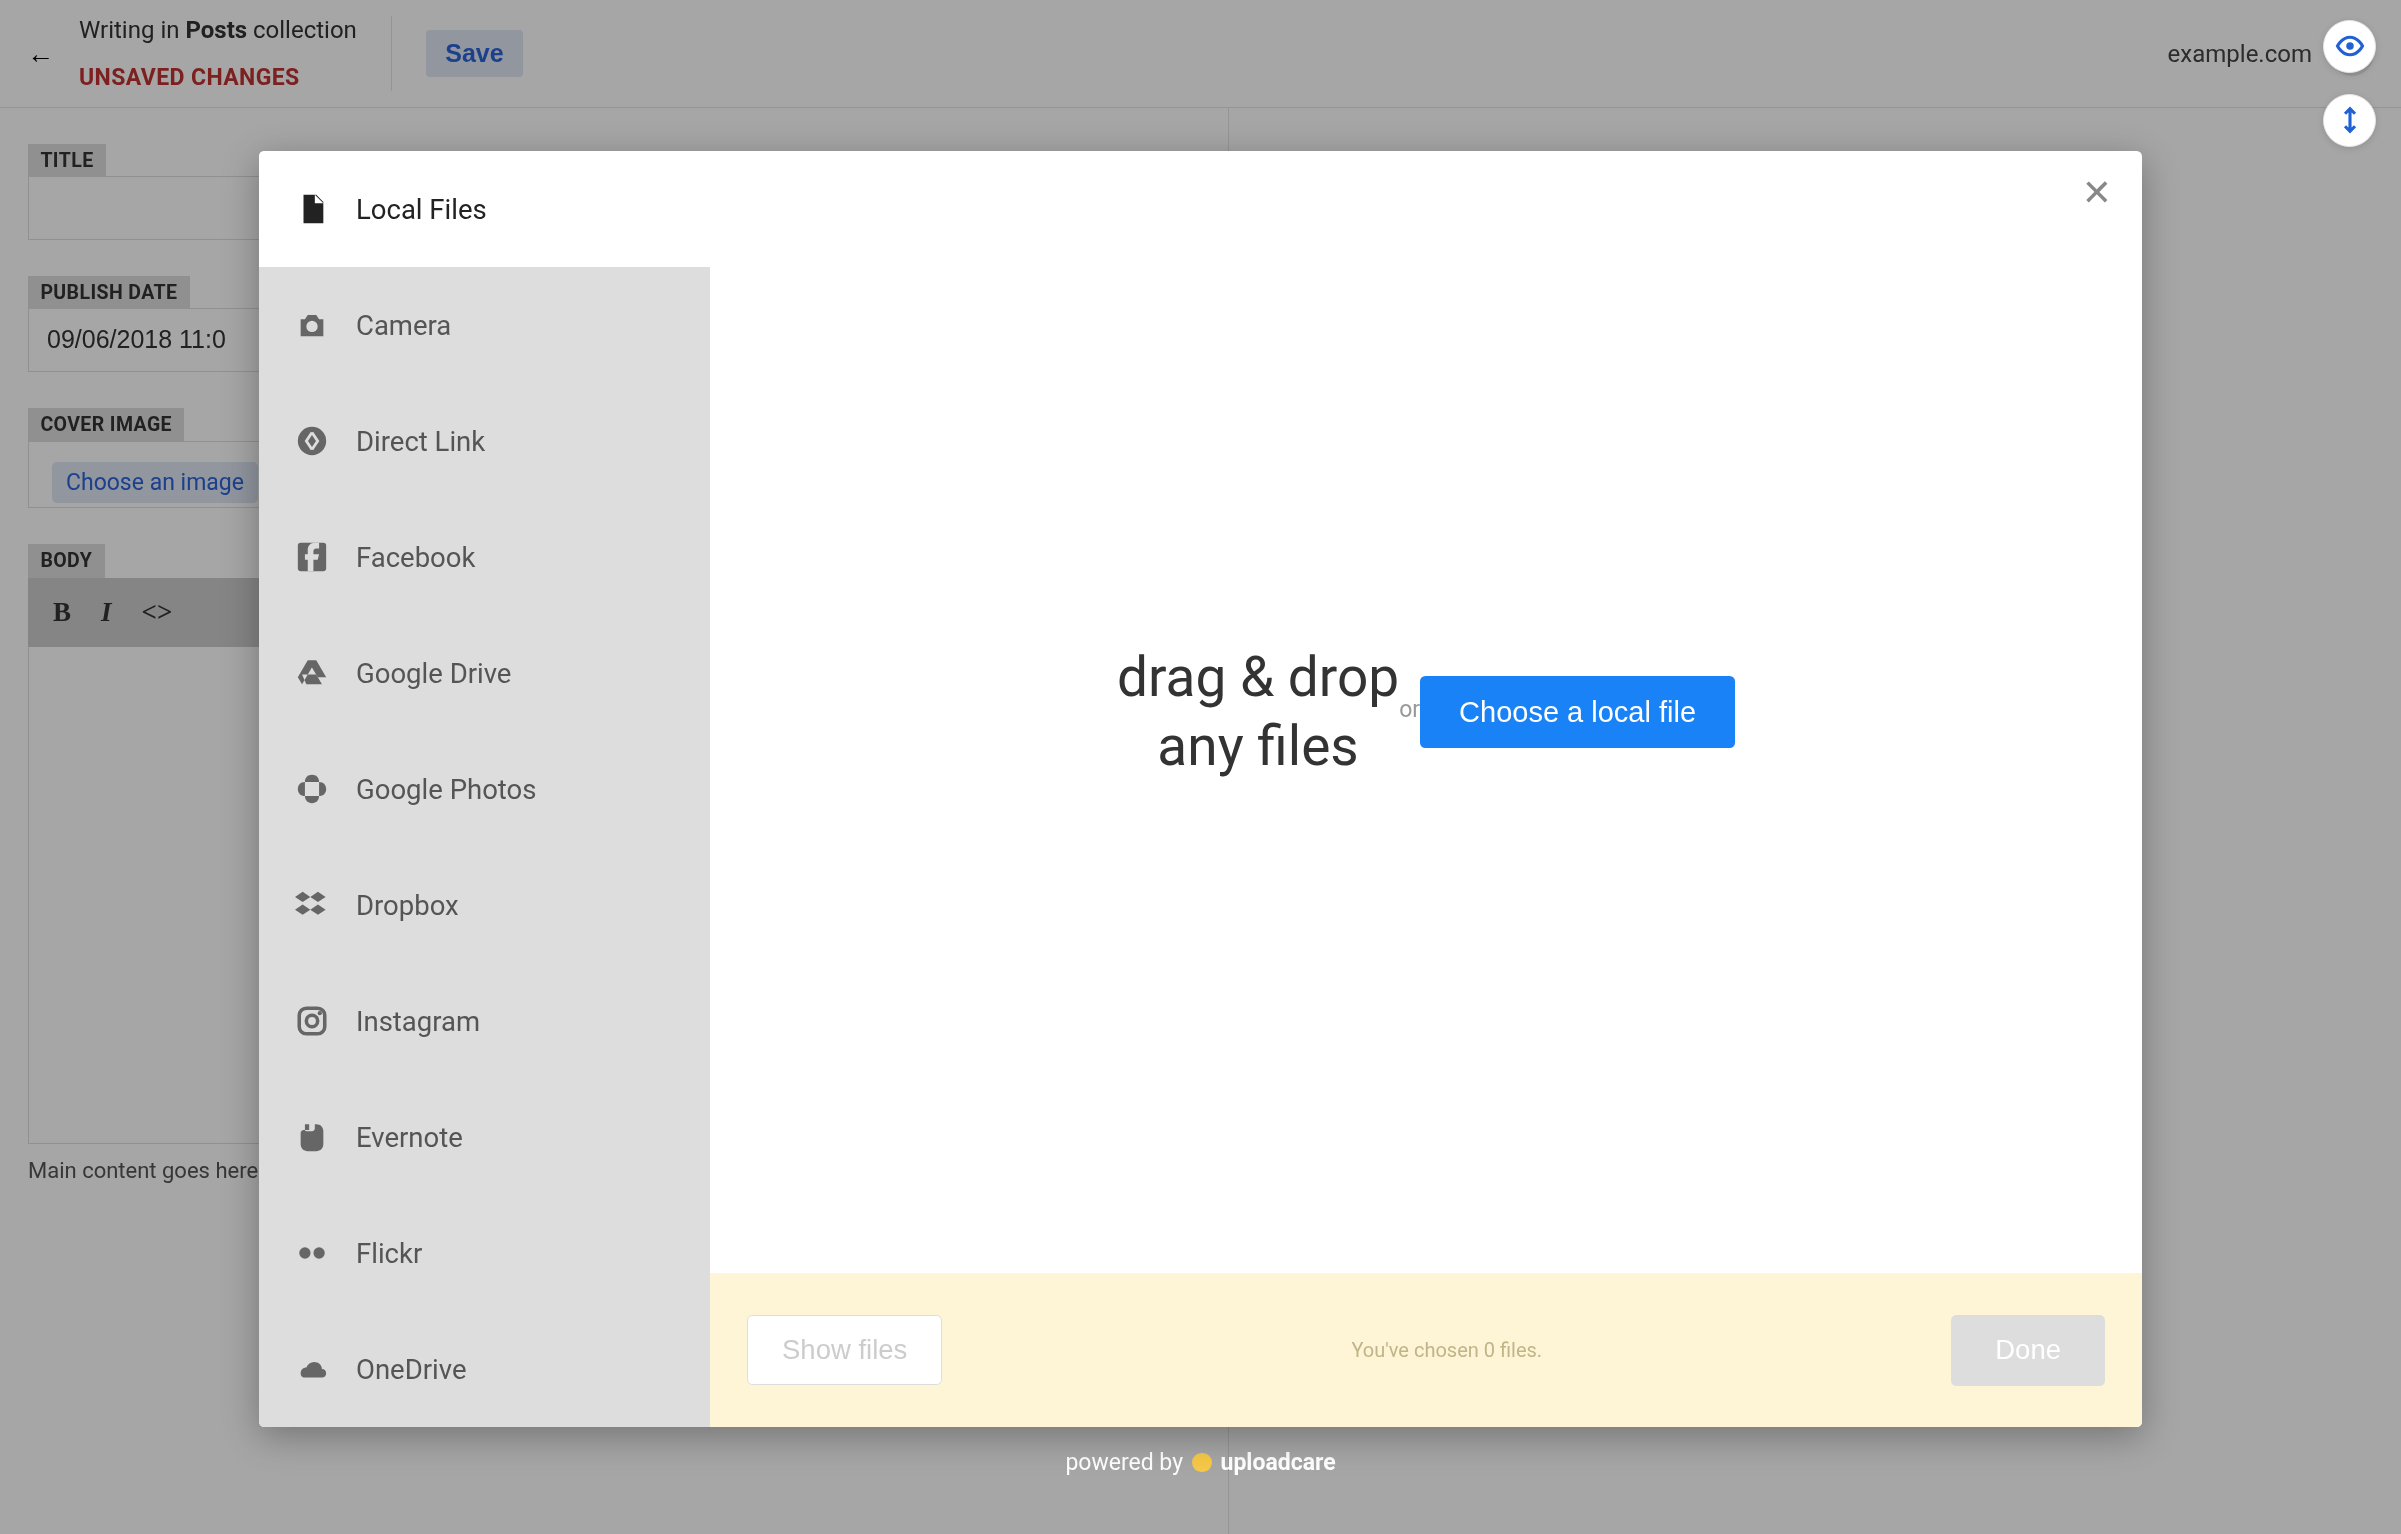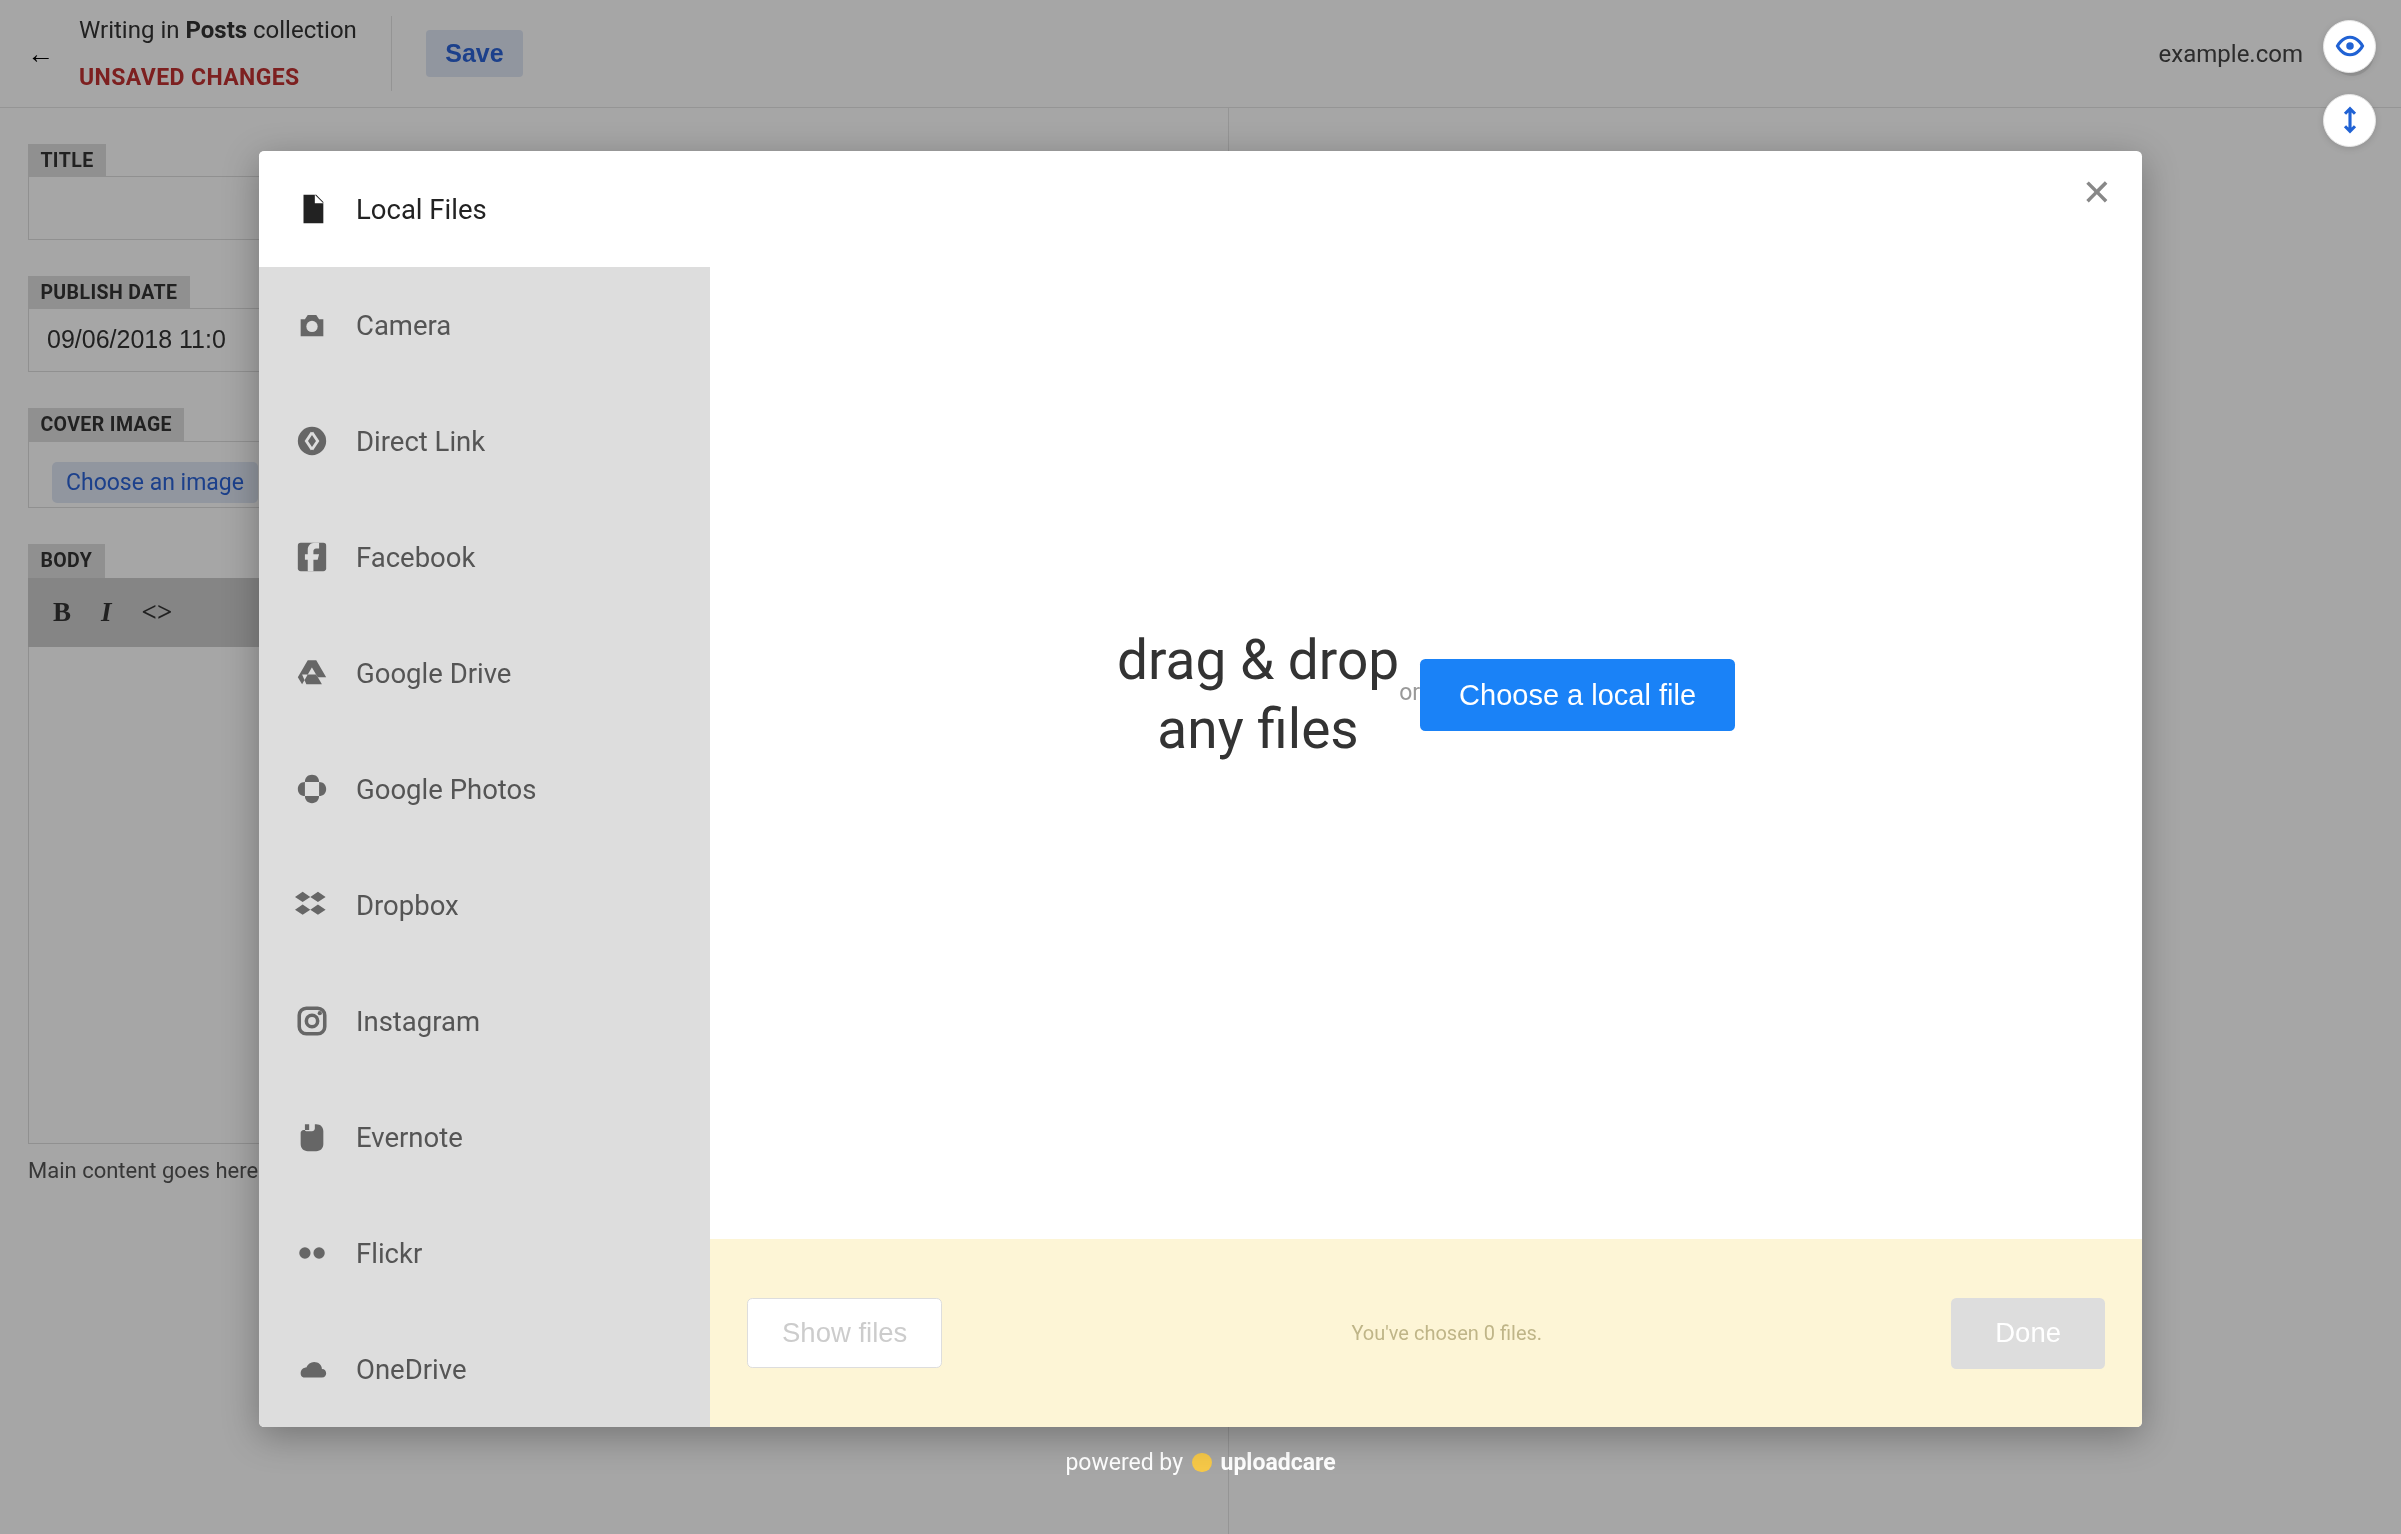--- a/index.html
+++ b/index.html
@@ -11,21 +11,21 @@
   .editor { position: absolute; inset: 0; display: flex; flex-direction: column; }
   .topbar { display: flex; align-items: center; justify-content: space-between; padding: 16px 27px; border-bottom: 1.8px solid #e5e5e5; }
   .topbar-left { display: flex; align-items: center; gap: 25px; }
   .back-arrow { font-size: 27px; font-weight: 600; cursor: pointer; }
   .bc-text { font-size: 24px; color: #333; }
   .bc-text b { font-weight: 700; }
   .bc-sub { font-size: 23px; font-weight: 700; color: #c03232; letter-spacing: 0.4px; margin-top: 20px; }
   .bc-col { display:flex; flex-direction:column; }
   .divider-v { width:0.9px; background:#e3e3e3; align-self:stretch; margin:0 9px; }
   .save-btn { background:#dfe7f5; color:#2b63d6; font-weight:600; font-size:25px; padding:9px 19.5px; border-radius:4px; border:none; cursor:pointer; }
-  .topbar-right { display:flex; align-items:center; gap:27px; }
+  .topbar-right { display:flex; align-items:center; gap:18px; }
   .site-url { font-size:24px; color:#444; }
   .avatar-circle { width:44px; height:44px; border-radius:50%; background:#e9e9e9; display:flex; align-items:center; justify-content:center; }
   .avatar-circle svg { width:27px; height:27px; fill:#333; }
 
   .main-split { flex:1; display:flex; }
   .form-col { flex:1; padding:36px 28px; border-right:1.8px solid #e5e5e5; }
   .preview-col { flex:1; position:relative; }
   .float-btns { position:absolute; top:19.5px; right:25px; display:flex; flex-direction:column; gap:21px; z-index:60; }
   .circ-btn { width:53px; height:53px; border-radius:50%; background:#fff; box-shadow:0 1.8px 7px rgba(0,0,0,0.12); border:0.9px solid #e6e6e6; display:flex; align-items:center; justify-content:center; cursor:pointer; }
   .circ-btn svg { width:30px; height:30px; stroke:#2062d4; fill:none; stroke-width:2.5; }
@@ -51,21 +51,21 @@
   .side-icon { width:34px; height:34px; display:flex; align-items:center; justify-content:center; }
   .side-icon svg { width:34px; height:34px; fill:#666; }
   .side-item.active .side-icon svg { fill:#222; }
 
   .modal-main { flex:1; display:flex; flex-direction:column; }
   .drop-zone { flex:1; display:flex; flex-direction:row; align-items:center; justify-content:center; }
   .dz-big { font-size:55px; color:#333; text-align:center; line-height:1.25; }
   .dz-or { color:#999; font-size:23px; margin:16px 0 21px; }
   .dz-btn { background:#1a82f7; color:#fff; font-size:29px; padding:19.5px 39px; border:none; border-radius:5.3px; cursor:pointer; }
 
-  .modal-footer { background:#fdf5d6; height:188px; display:flex; align-items:center; justify-content:space-between; padding:0 37px; }
+  .modal-footer { background:#fdf5d6; height:154px; display:flex; align-items:center; justify-content:space-between; padding:0 37px; }
   .show-files { border:1.8px solid #ddd; background:#fff; color:#ccc; font-size:27.5px; padding:18px 34px; border-radius:5.3px; cursor:default; }
   .chosen-text { color:#bfb588; font-size:20px; }
   .done-btn { background:#ddd; color:#fff; font-size:27.5px; font-weight:500; padding:19.5px 44px; border:none; border-radius:5.3px; cursor:default; }
 
   .powered { margin-top:22px; color:#fff; font-size:23px; display:flex; align-items:center; gap:9px; }
   .powered .dot { width:19.5px; height:19.5px; border-radius:50%; background:#f7c948; display:inline-block; }
   .powered b { font-weight:700; }
 </style>
 </head>
 <body>

